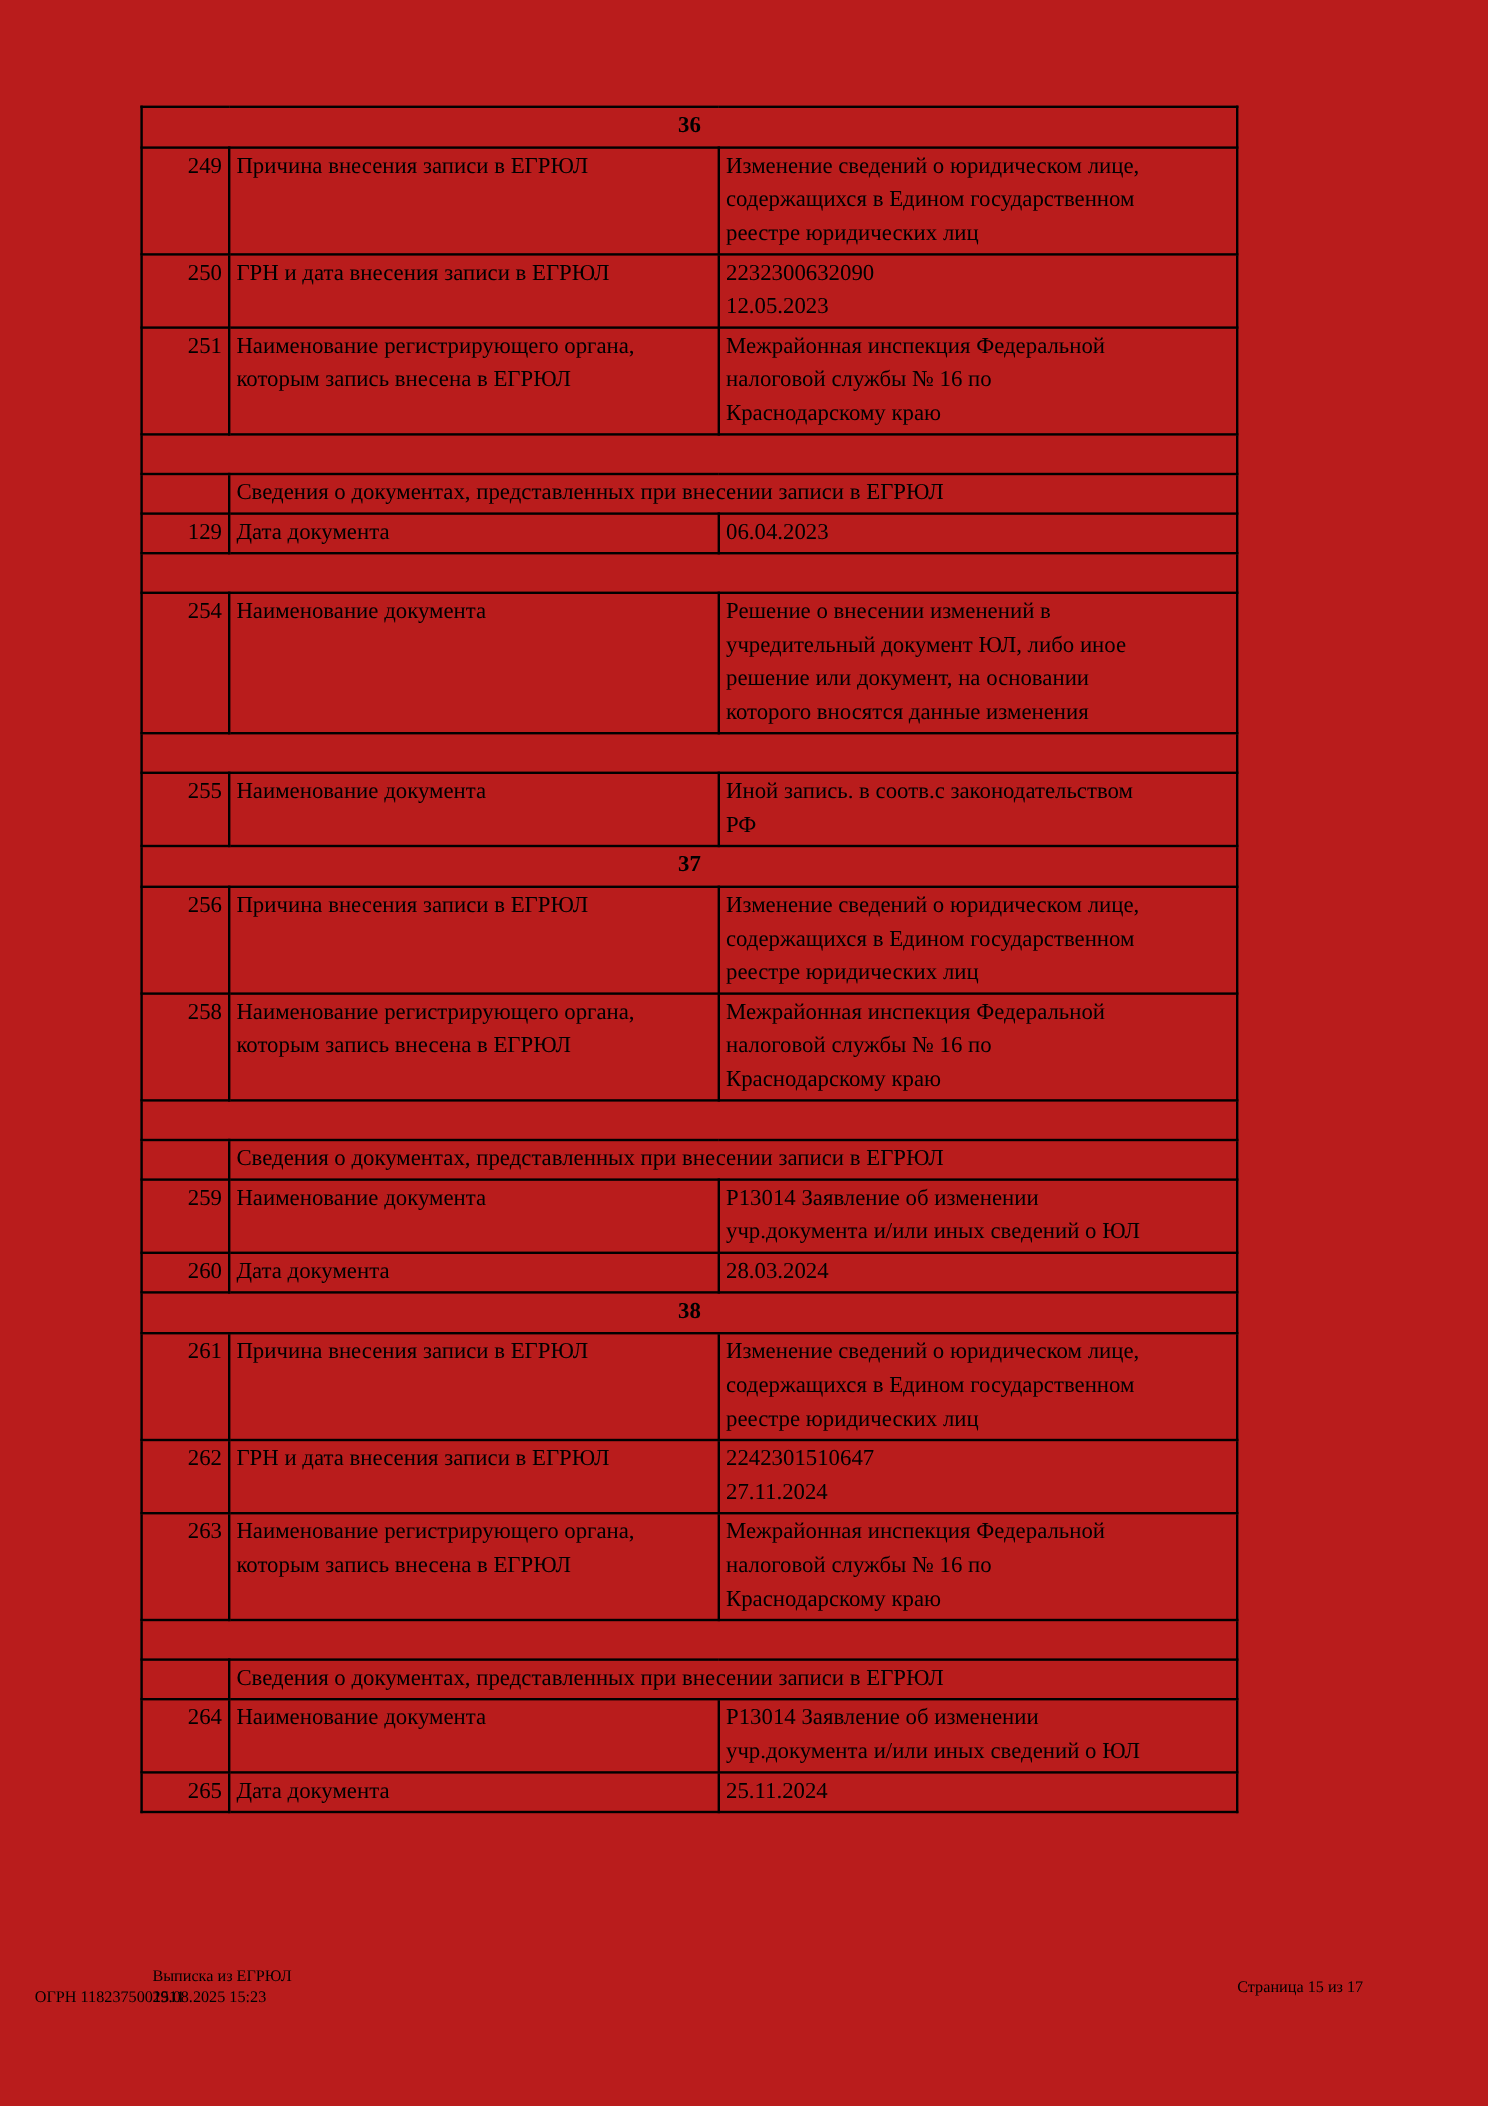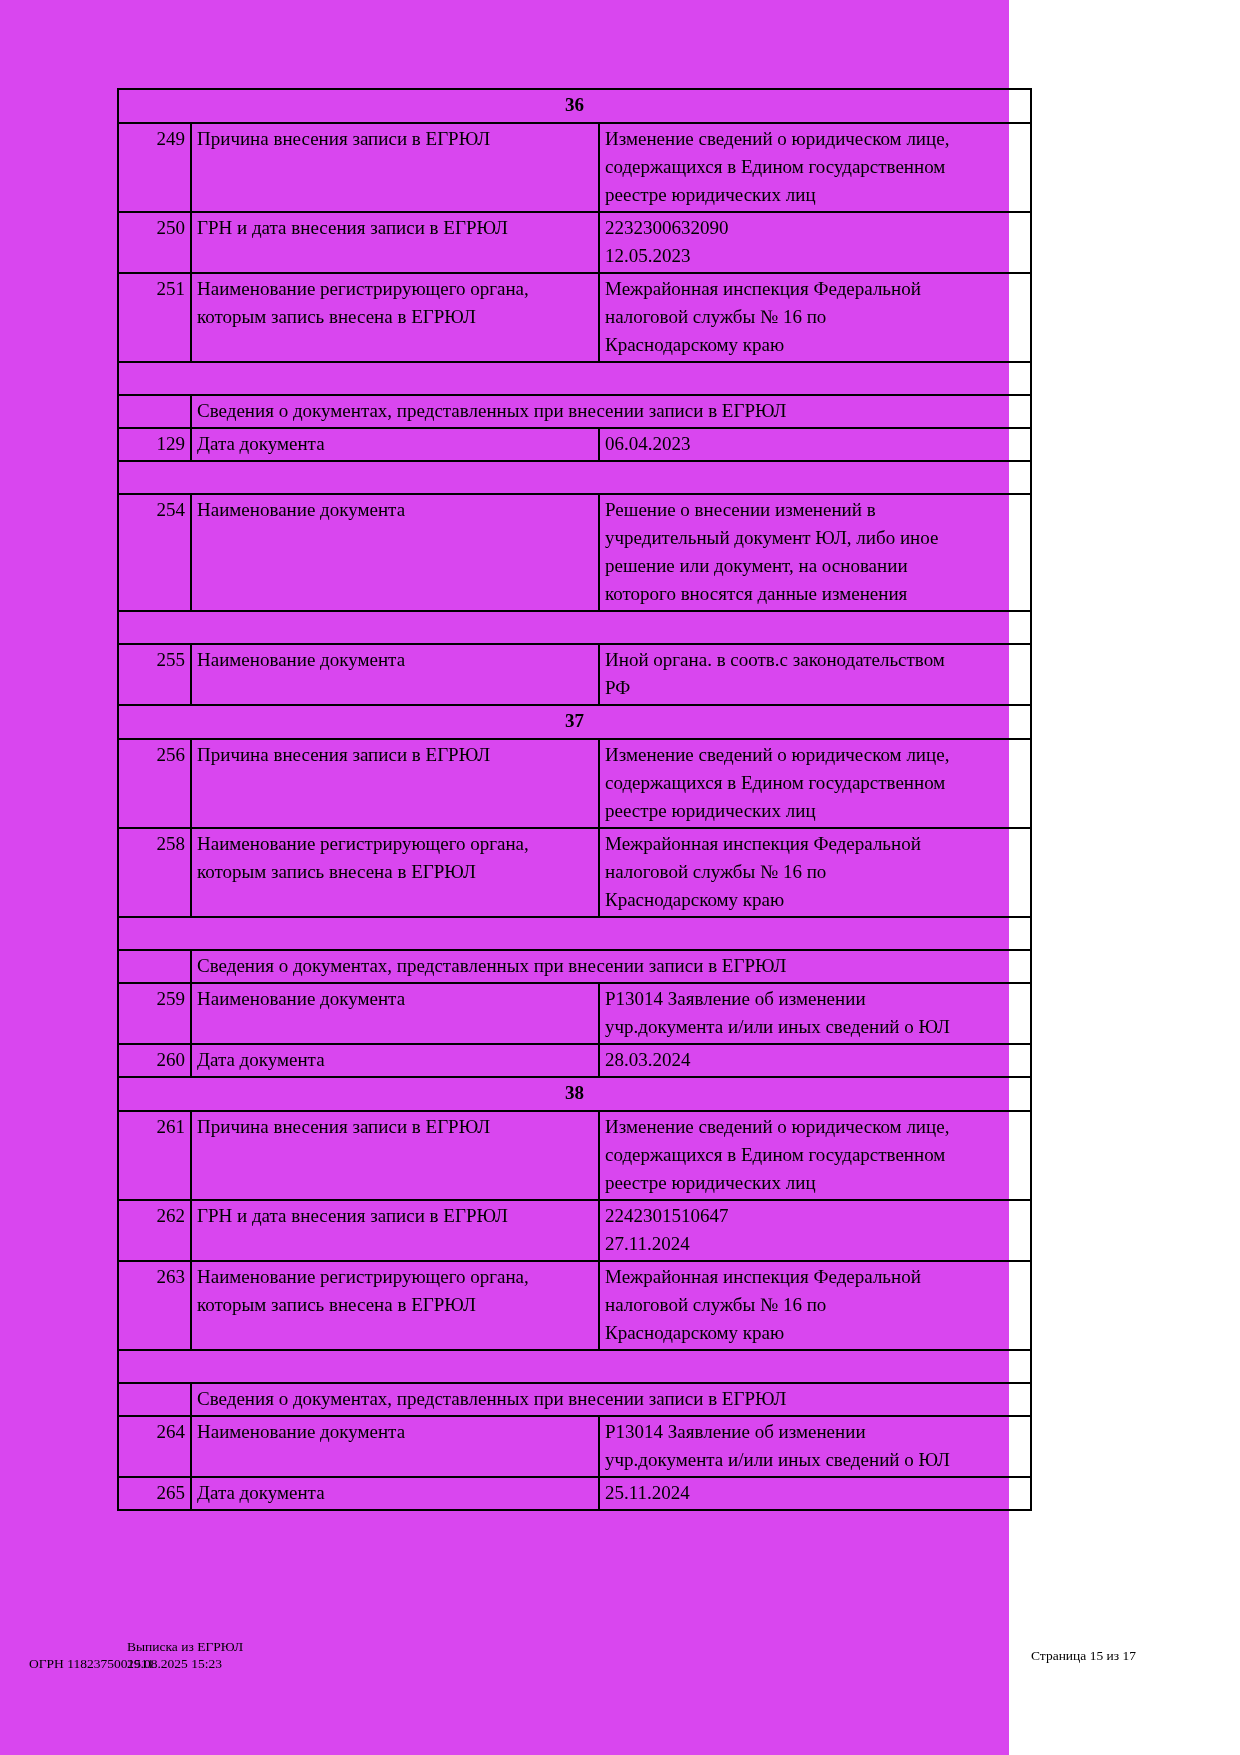--- a/index.html
+++ b/index.html
@@ -11,23 +11,23 @@
     width: 1240px;
     height: 1755px;
     position: relative;
     font-family: "Liberation Serif", "DejaVu Serif", serif;
     color: #000000;
     overflow: hidden;
   }
   .page {
     position: absolute;
     left: 0; top: 0;
-    width: 1009px;
+    width: 1240px;
     height: 1755px;
-    background: #d946ef;
+    background: #b91c1c;
   }
   table.egrul {
     position: absolute;
     left: 117px;
     top: 88px;
     width: 913px;
     border-collapse: collapse;
     table-layout: fixed;
   }
   table.egrul td {
@@ -145,21 +145,21 @@
 учредительный документ ЮЛ, либо иное
 решение или документ, на основании
 которого вносятся данные изменения</td>
         </tr>
         <tr>
           <td colspan="3" class="spacer-cell"></td>
         </tr>
         <tr>
           <td class="num-cell">255</td>
           <td class="pre-wrap">Наименование документа</td>
-          <td class="pre-wrap">Иной органа. в соотв.с законодательством
+          <td class="pre-wrap">Иной запись. в соотв.с законодательством
 РФ</td>
         </tr>
         <tr>
           <td colspan="3" class="section-cell">37</td>
         </tr>
         <tr>
           <td class="num-cell">256</td>
           <td class="pre-wrap">Причина внесения записи в ЕГРЮЛ</td>
           <td class="pre-wrap">Изменение сведений о юридическом лице,
 содержащихся в Едином государственном

